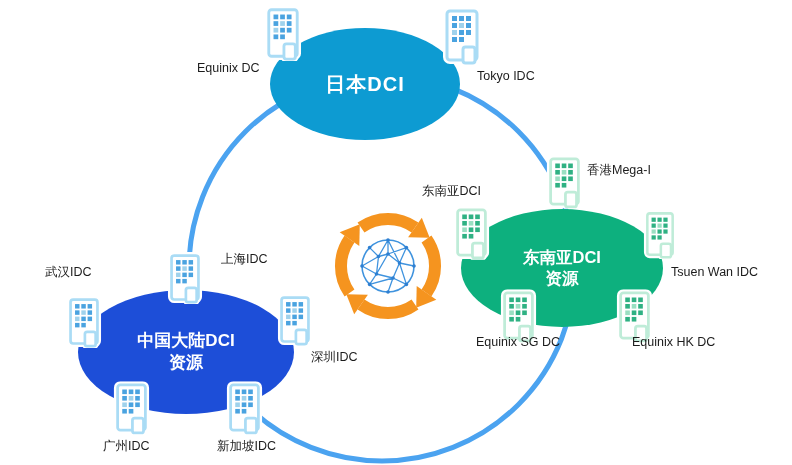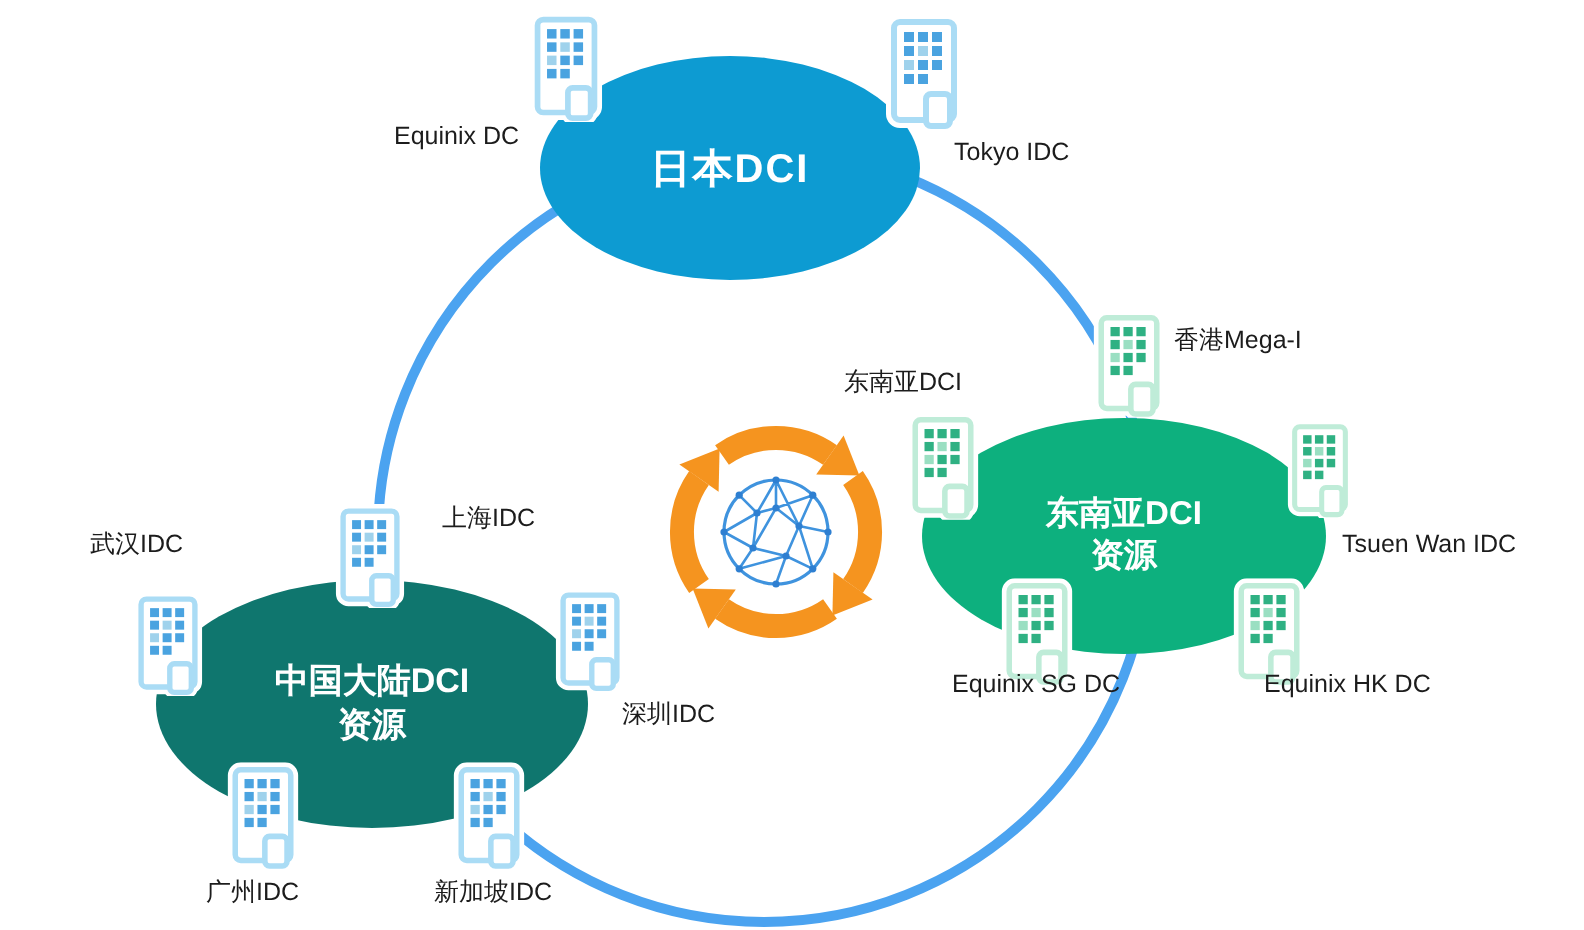--- a/index.html
+++ b/index.html
@@ -6,21 +6,21 @@
   .stage{
     position:relative;width:792px;height:465px;background:#ffffff;overflow:hidden;
     font-family:"Liberation Sans",sans-serif;
   }
   .ring-svg{position:absolute;left:0;top:0;z-index:1;}
   .cluster{
     position:absolute;border-radius:50%;z-index:2;display:flex;flex-direction:column;
     align-items:center;justify-content:center;color:#fff;font-weight:bold;text-align:center;
   }
   .cluster-japan{left:270px;top:28px;width:190px;height:112px;background:#0d9bd2;font-size:20px;letter-spacing:1px;}
-  .cluster-china{left:78px;top:290px;width:216px;height:124px;background:#0f766e;font-size:17px;line-height:1.3;}
+  .cluster-china{left:78px;top:290px;width:216px;height:124px;background:#1d4ed8;font-size:17px;line-height:1.3;}
   .cluster-sea{left:461px;top:209px;width:202px;height:118px;background:#0db07e;font-size:16.5px;line-height:1.3;}
   .center-svg{position:absolute;left:313px;top:191px;z-index:3;}
   .bld{position:absolute;z-index:4;}
   .b-blue{--bd:#aadcf5;--win:#4aa3e0;--lt:#9fd2ec;}
   .b-green{--bd:#bfecd8;--win:#2fb183;--lt:#9adfc2;}
   .lbl{
     position:absolute;z-index:5;font-size:12.5px;color:#1c1c1c;white-space:nowrap;
     font-family:"Liberation Sans",sans-serif;
   }
 </style>

